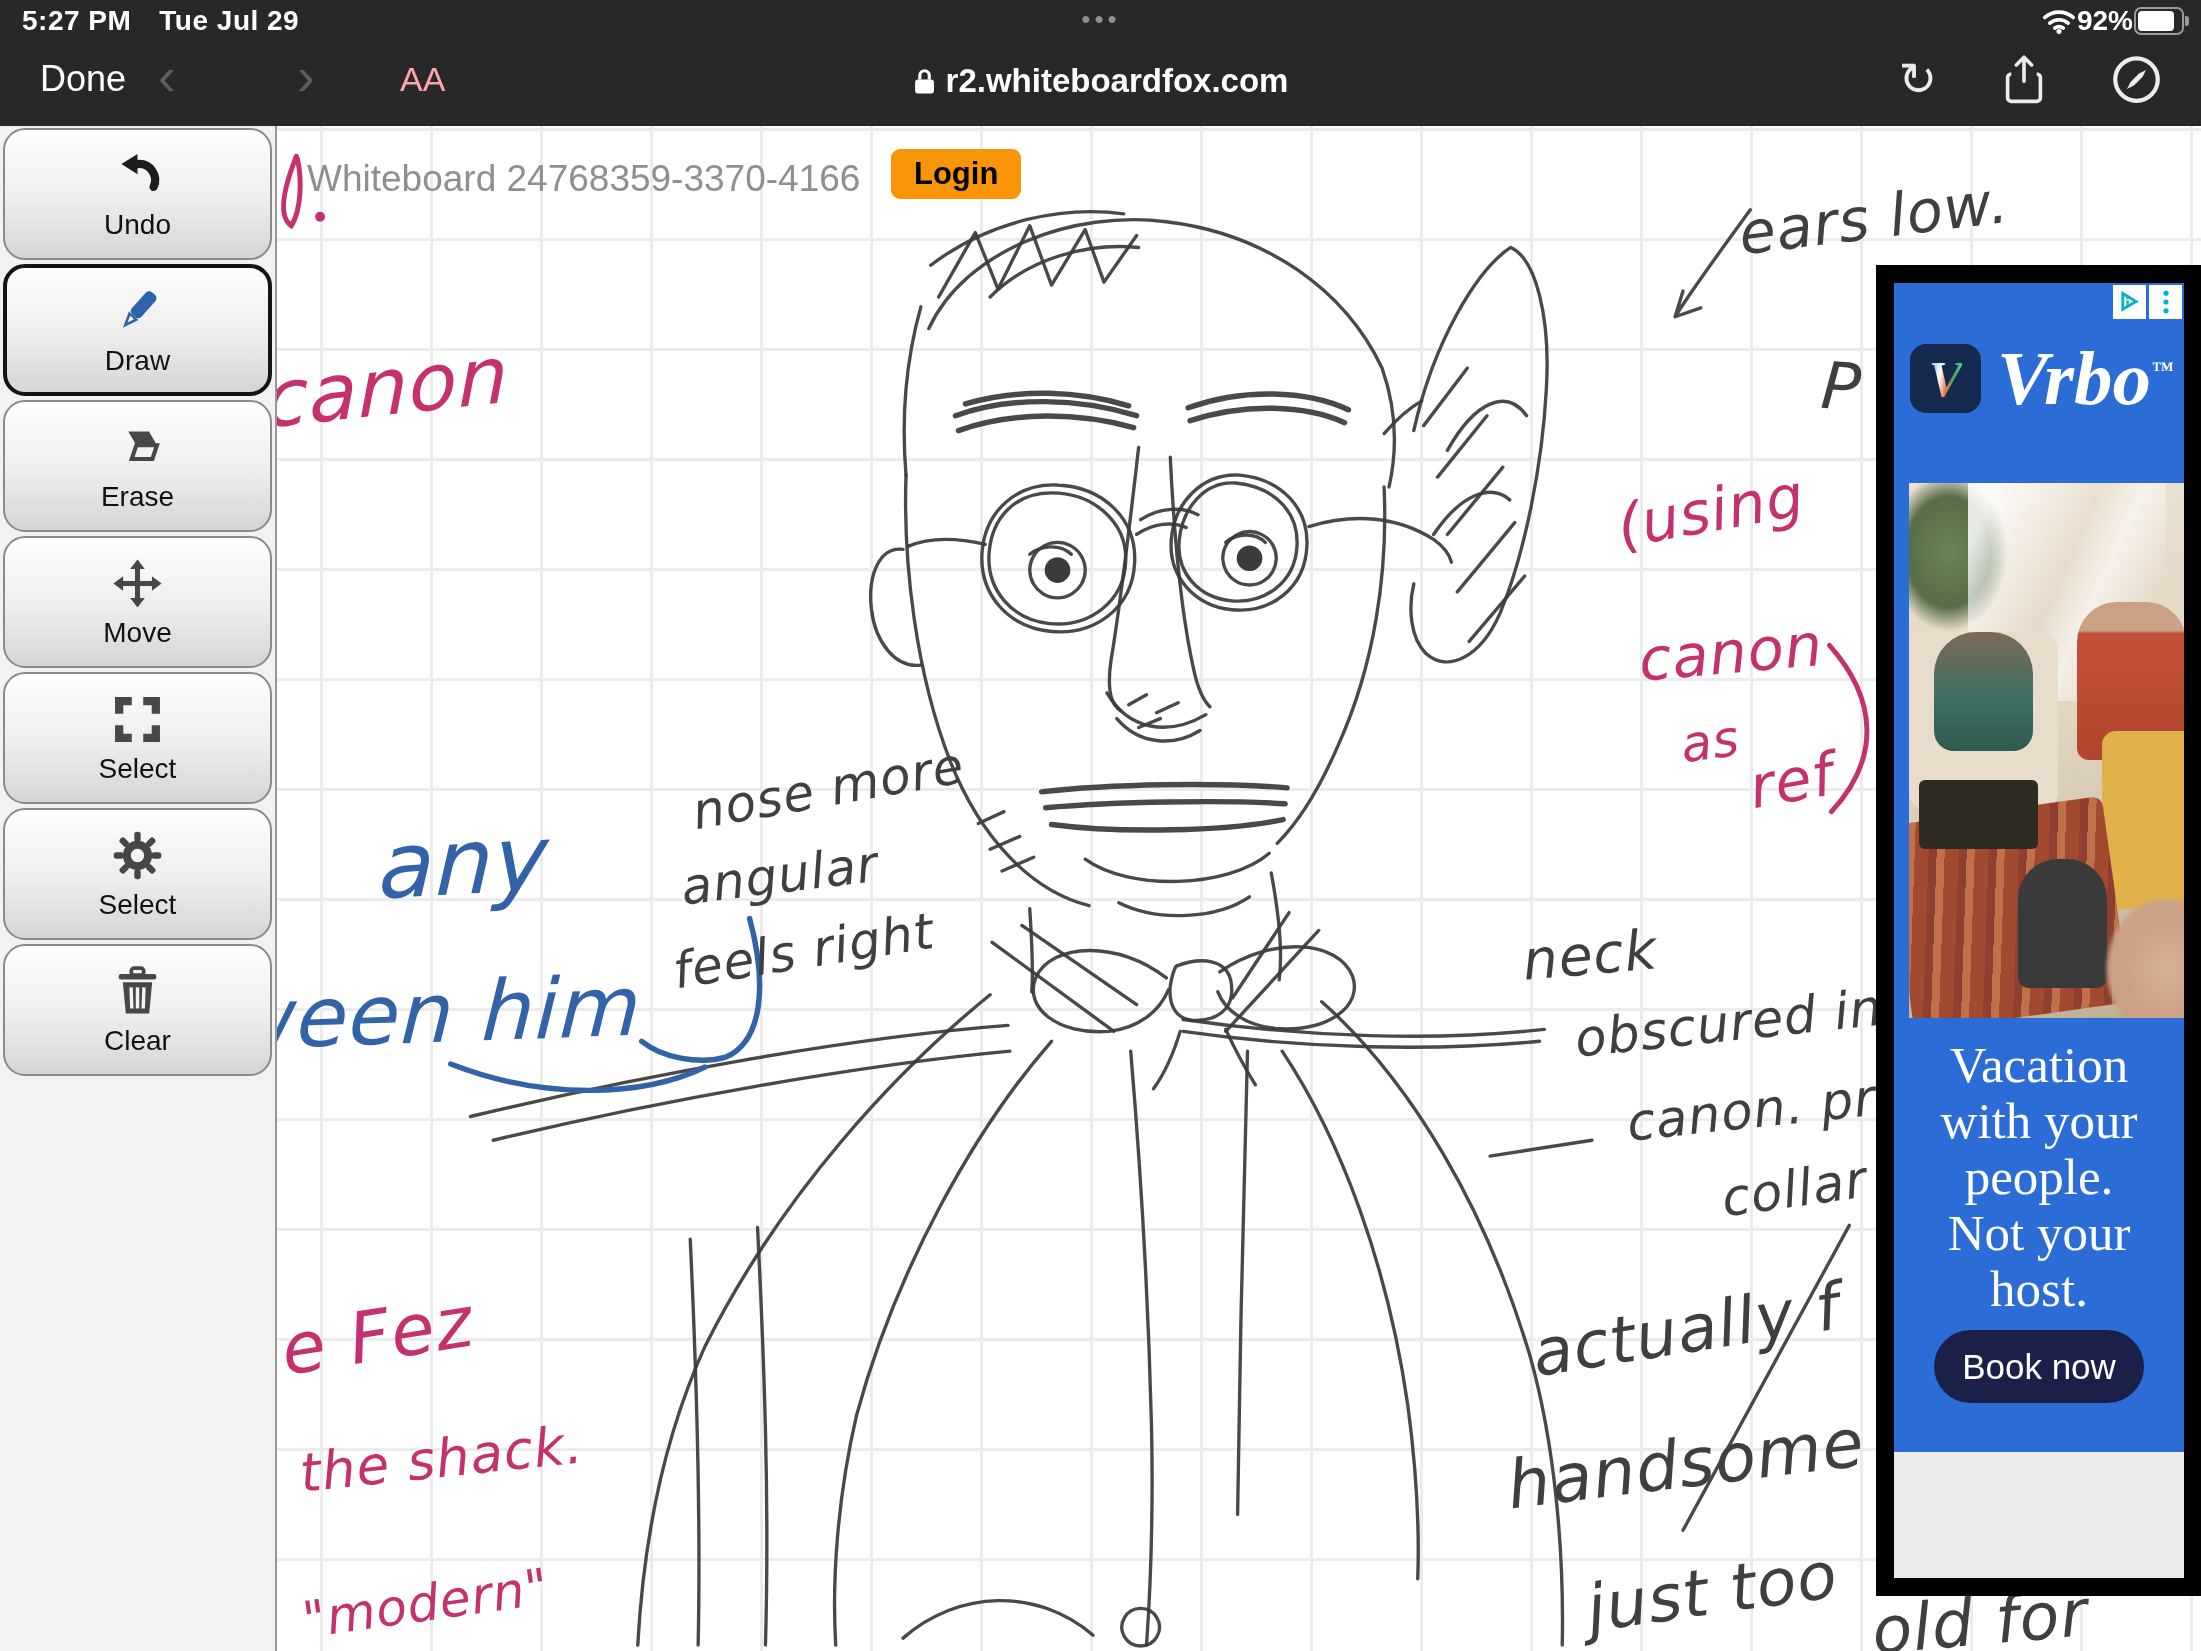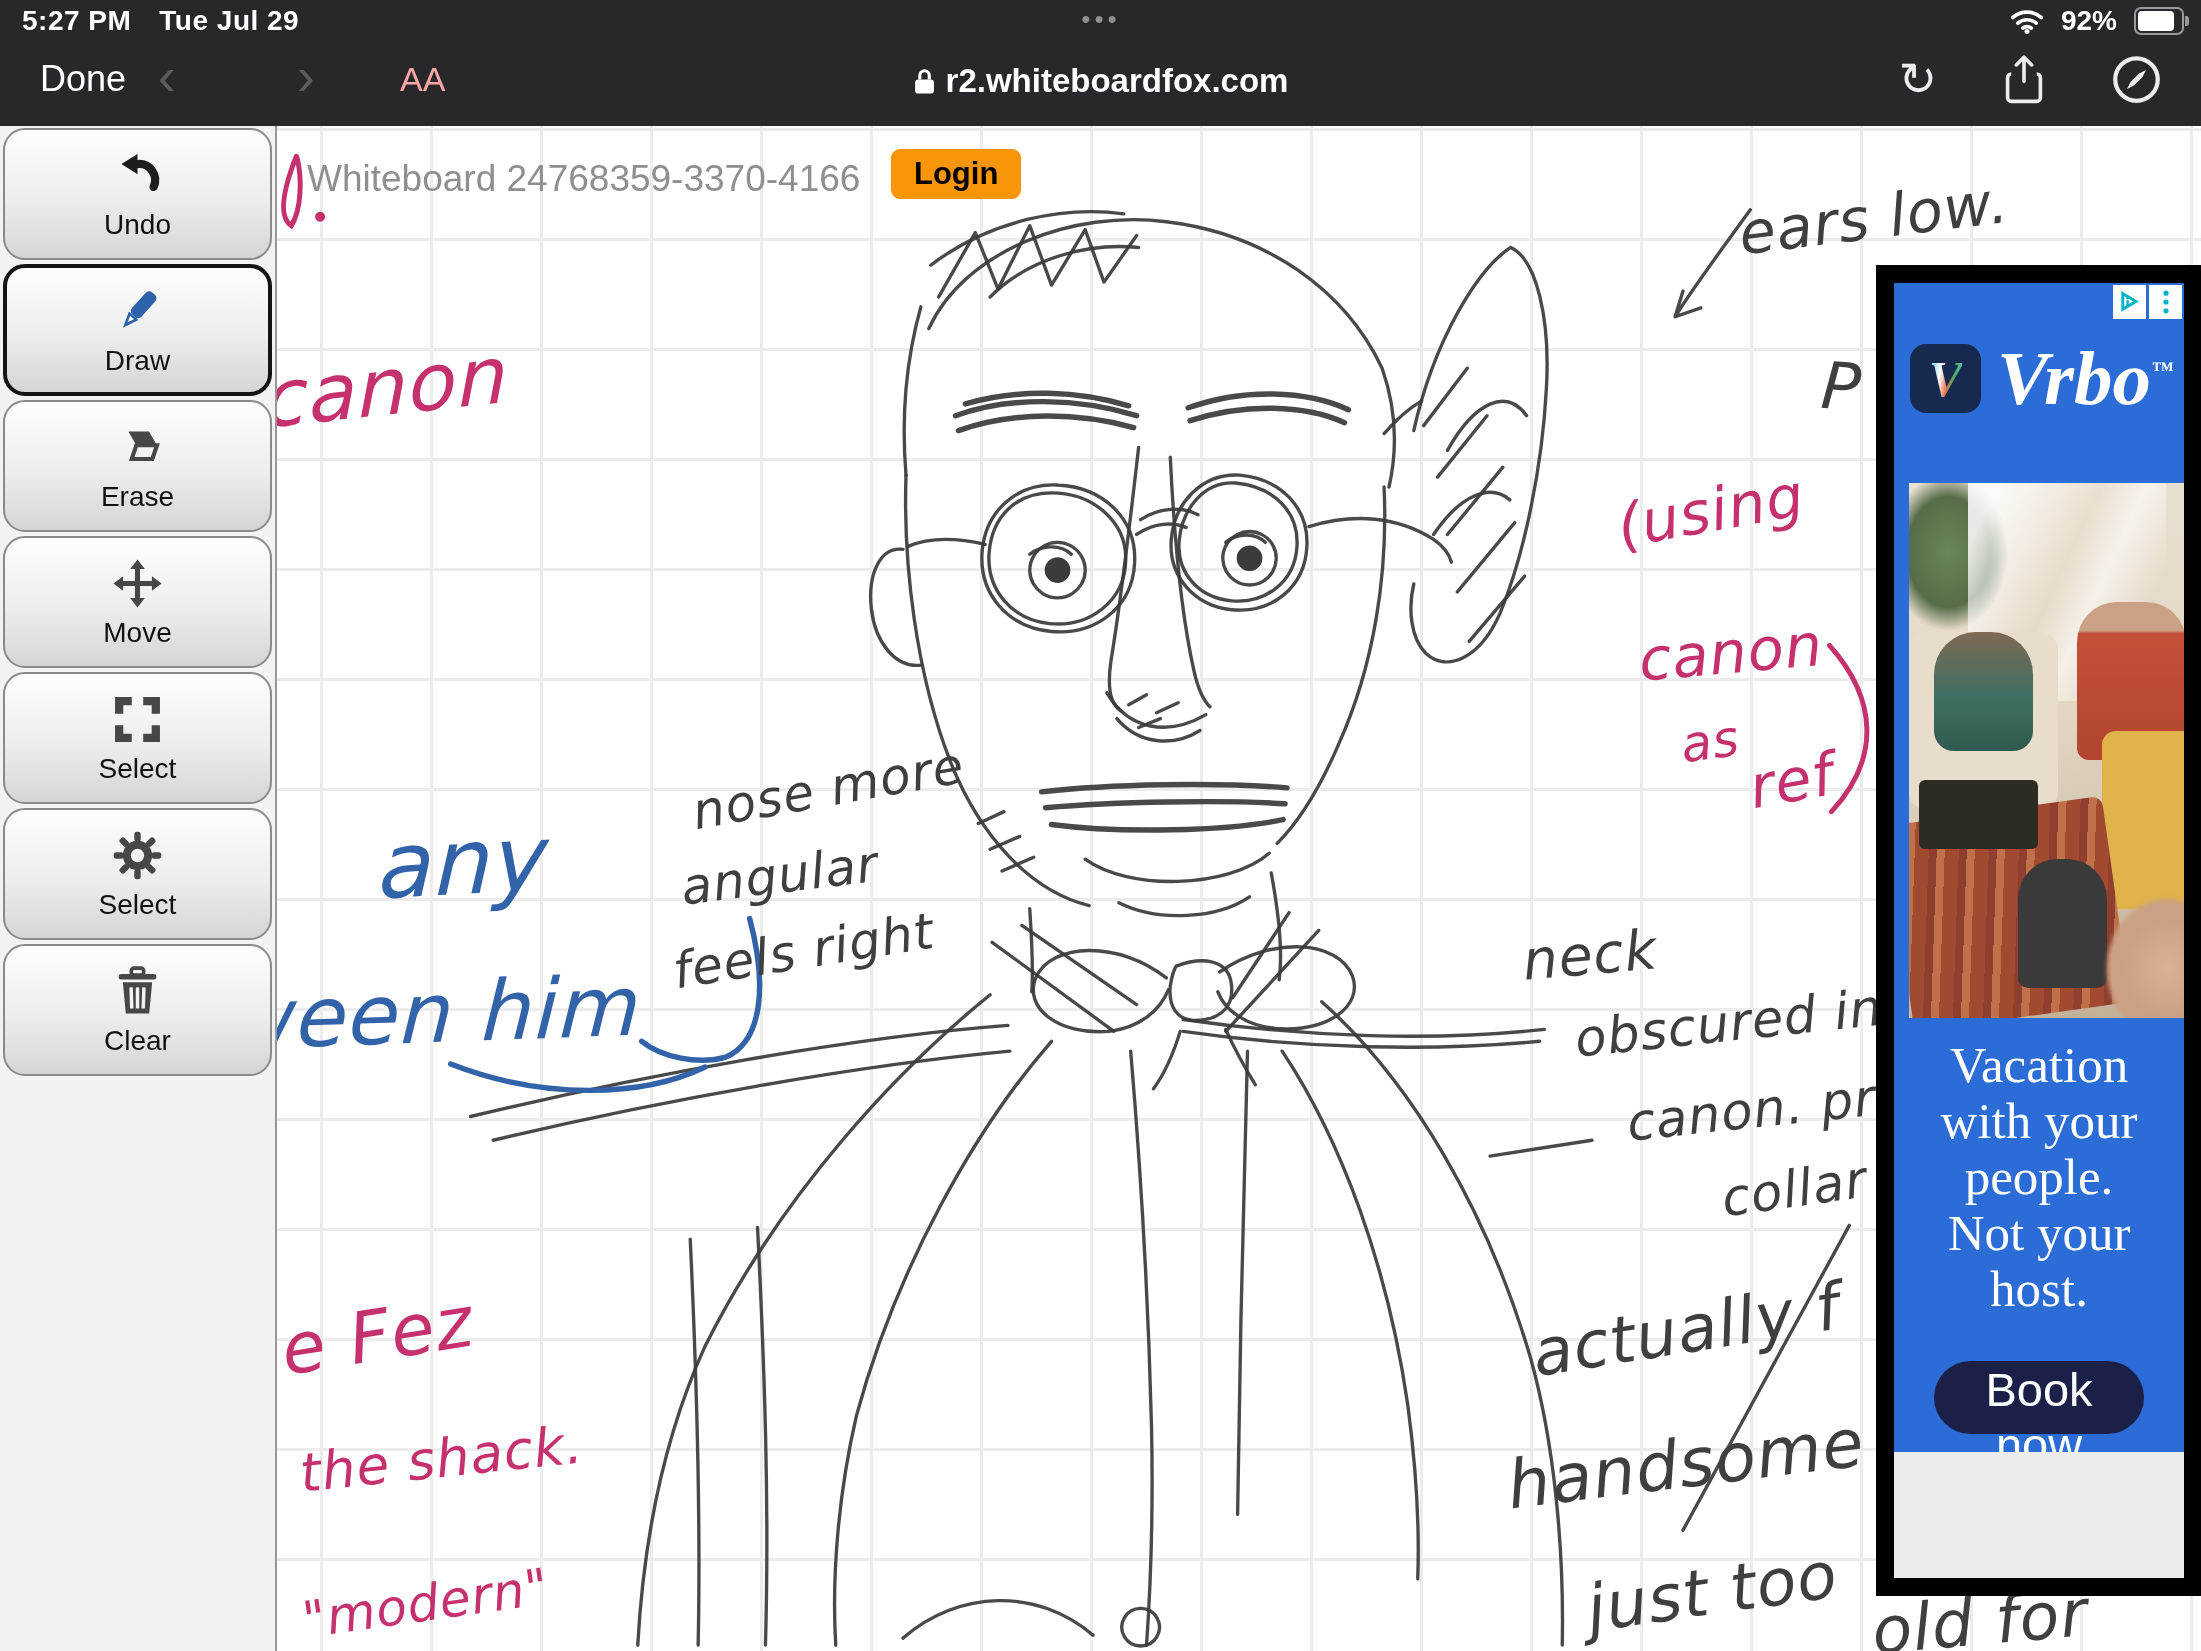--- a/index.html
+++ b/index.html
@@ -5,21 +5,21 @@
   html,body{margin:0;padding:0;background:#000;}
   .stage{position:relative;width:2202px;height:1651px;overflow:hidden;background:#fff;
          font-family:"Liberation Sans",sans-serif;}
 
   
   .chrome{position:absolute;left:0;top:0;width:2202px;height:126px;background:#28282a;z-index:60;}
   .statusbar{position:absolute;left:0;top:0;width:100%;height:40px;color:#fff;}
   .sb-left{position:absolute;left:22px;top:5px;font-size:28px;font-weight:700;letter-spacing:0.5px;}
   .sb-date{font-weight:600;margin-left:28px;}
   .sb-center{position:absolute;left:50%;top:4px;transform:translateX(-50%);color:#8e8e93;font-size:26px;letter-spacing:4px;}
-  .sb-right{position:absolute;right:18px;top:5px;display:flex;align-items:center;gap:17px;font-size:28px;font-weight:600;}
+  .sb-right{position:absolute;right:18px;top:5px;display:flex;align-items:center;gap:1px;font-size:28px;font-weight:600;}
   .batt{position:relative;width:46px;height:24px;border:2px solid #9a9a9e;border-radius:7px;}
   .batt-fill{position:absolute;left:2px;top:2px;bottom:2px;width:36px;background:#fff;border-radius:4px;}
   .batt-nub{position:absolute;right:-7px;top:7px;width:4px;height:10px;background:#9a9a9e;border-radius:0 3px 3px 0;}
 
   .navbar{position:absolute;left:0;top:40px;width:100%;height:86px;color:#fff;}
   .nv-done{position:absolute;left:40px;top:18px;font-size:36px;}
   .nv-back{position:absolute;left:158px;top:6px;font-size:53px;color:#5c5c5e;}
   .nv-fwd{position:absolute;left:297px;top:6px;font-size:53px;color:#5c5c5e;}
   .nv-aa{position:absolute;left:400px;top:20px;font-size:34px;color:#fca5a5;}
   .nv-url{position:absolute;left:50%;top:22px;transform:translateX(-50%);display:flex;align-items:center;gap:10px;font-size:33px;font-weight:600;}
@@ -95,21 +95,21 @@
         background:linear-gradient(100deg,#8fd4ea 15%,#ffffff 35%,#e8734a 55%,#3fae62 70%,#79c7e8 90%);
         -webkit-background-clip:text;background-clip:text;color:#fff;-webkit-text-fill-color:transparent;}
   .ad-word{font-family:"Liberation Serif",serif;font-style:italic;font-weight:700;font-size:77px;color:#fff;line-height:1;}
   .ad-word sup{font-size:22px;}
   .ad-photo{position:absolute;left:15px;top:200px;width:279px;height:535px;overflow:hidden;
             background:linear-gradient(165deg,#ece3d4 0%,#e2d6c2 45%,#cfc0a8 75%,#bfae94 100%);}
   .ph{position:absolute;}
   .ad-headline{position:absolute;left:0;top:754px;width:100%;text-align:center;color:#fff;
        font-family:"Liberation Serif",serif;font-size:51px;line-height:56px;}
   .ad-cta{position:absolute;left:50%;top:1047px;transform:translateX(-50%);width:210px;height:73px;
-       background:#1b2048;color:#fff;border:none;border-radius:37px;font-size:47px;font-family:inherit;margin-top:31px;}
+       background:#1b2048;color:#fff;border:none;border-radius:37px;font-size:35px;font-family:inherit;}
   .ad-gray{width:100%;height:126px;background:#ececec;}
 </style>
 </head>
 <body>
 
 <div class="stage">
 
   <div class="canvas"></div>
 
   <svg class="sketch" viewBox="0 0 2224 1668">

